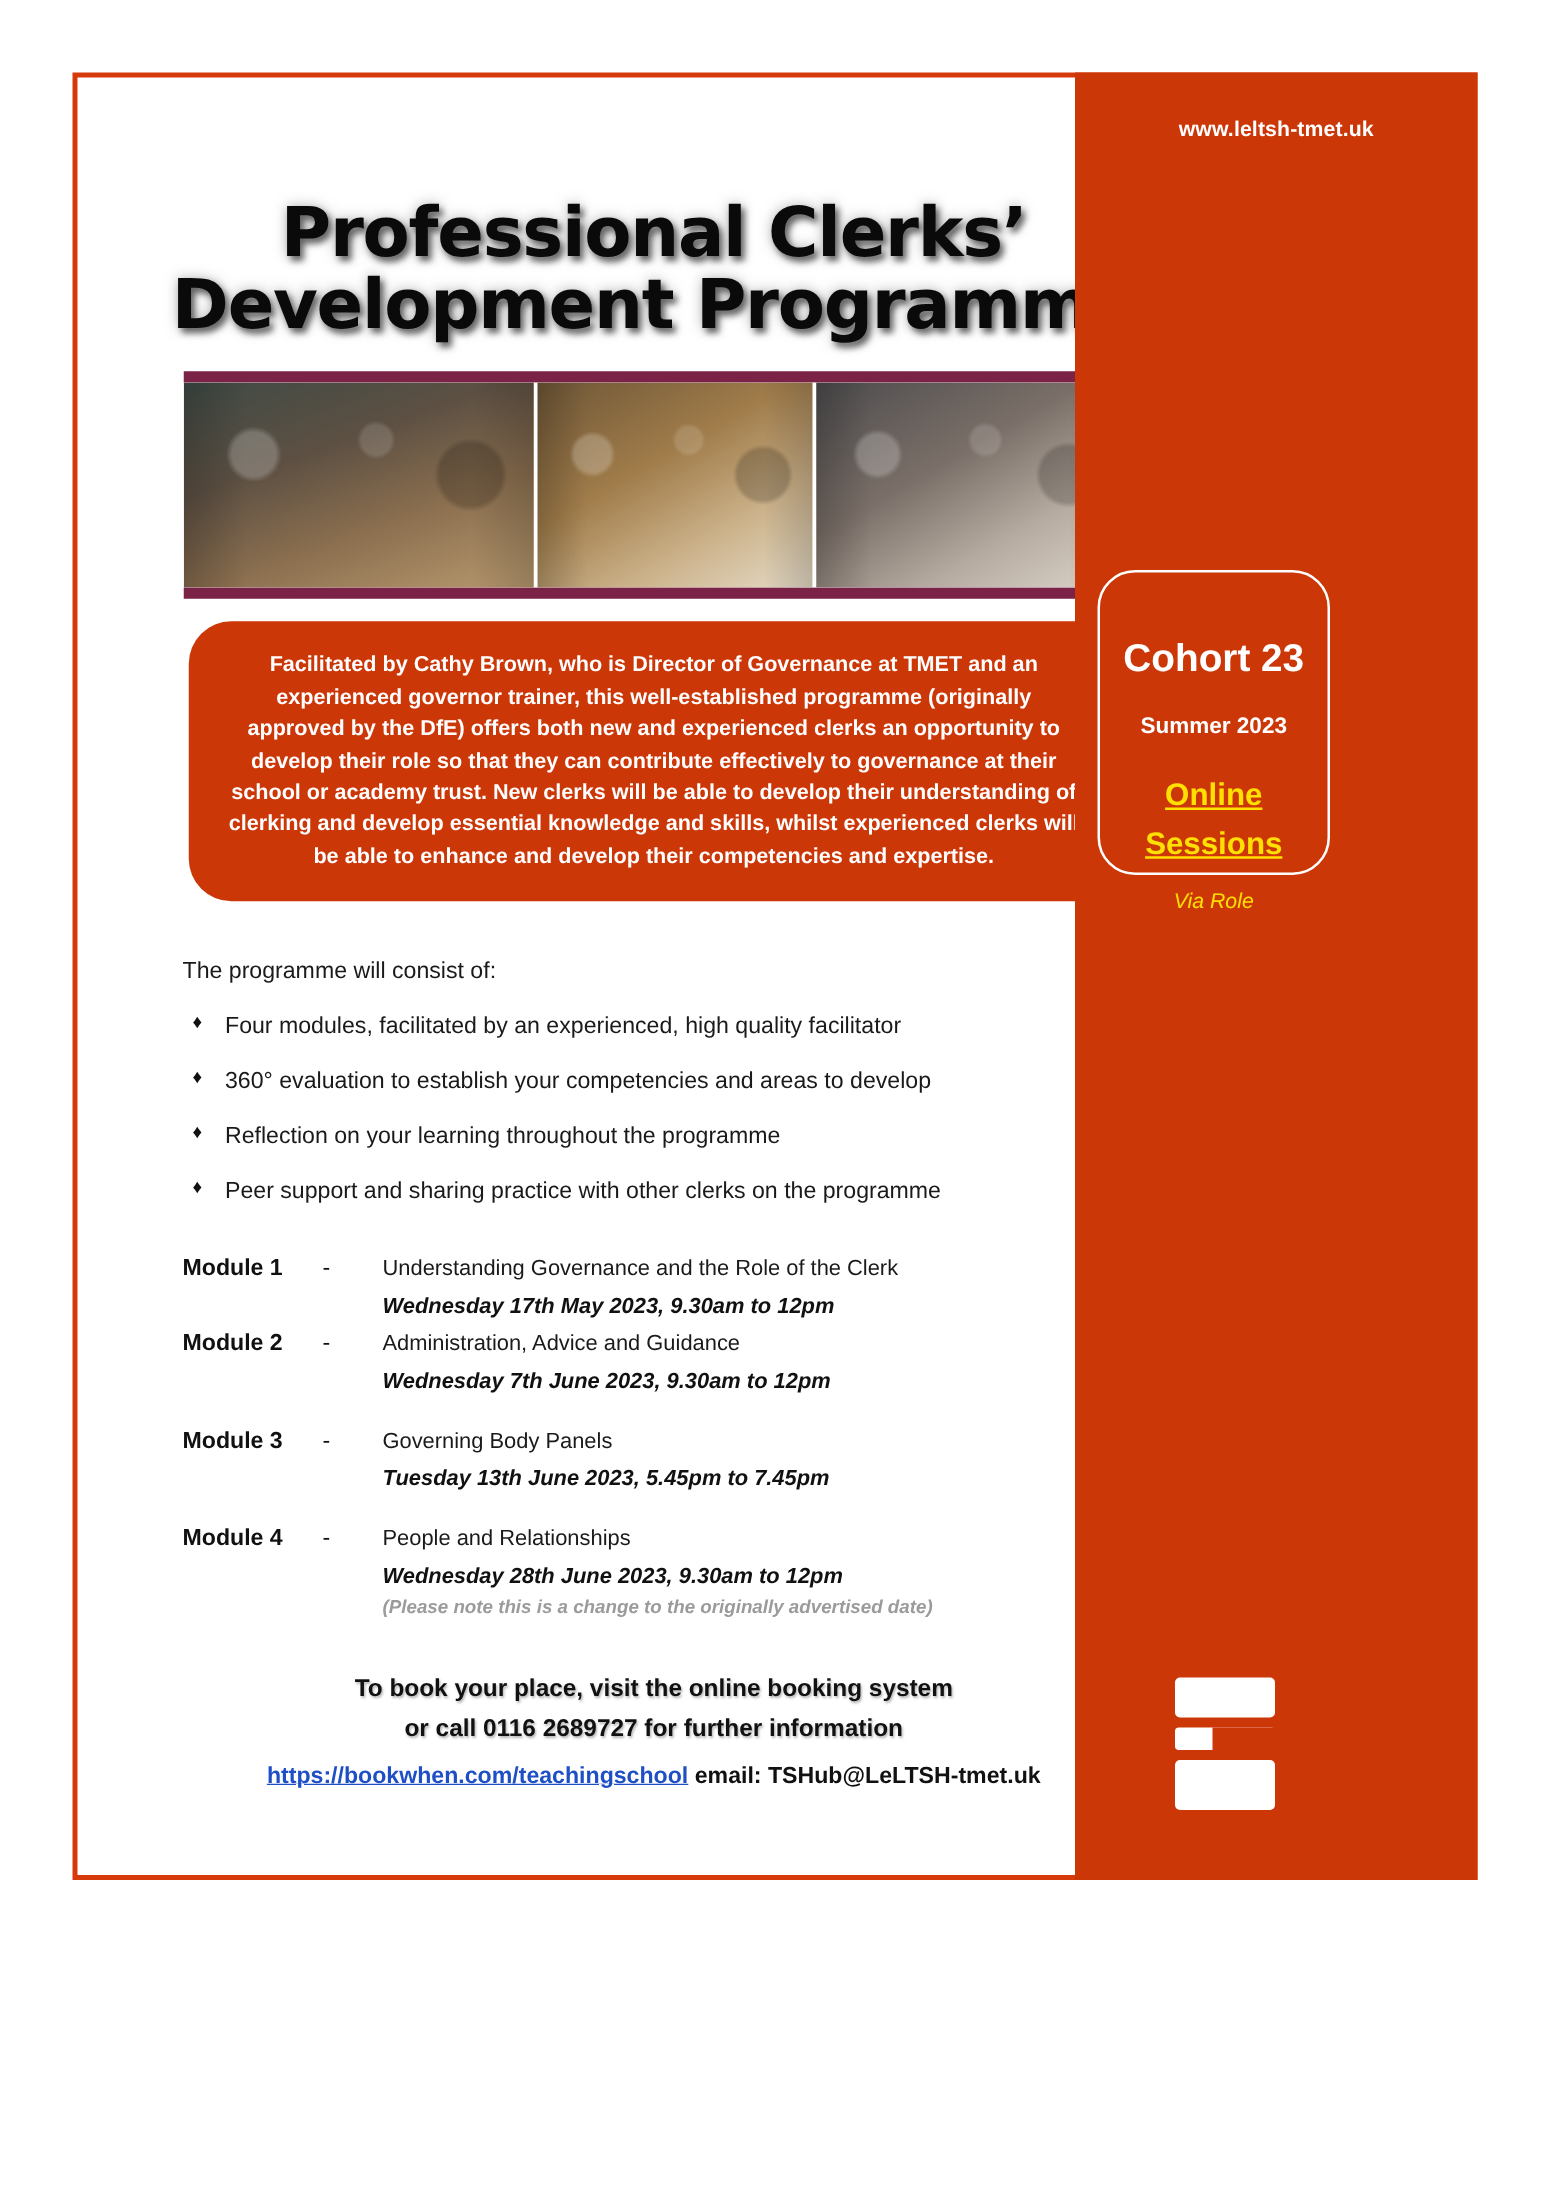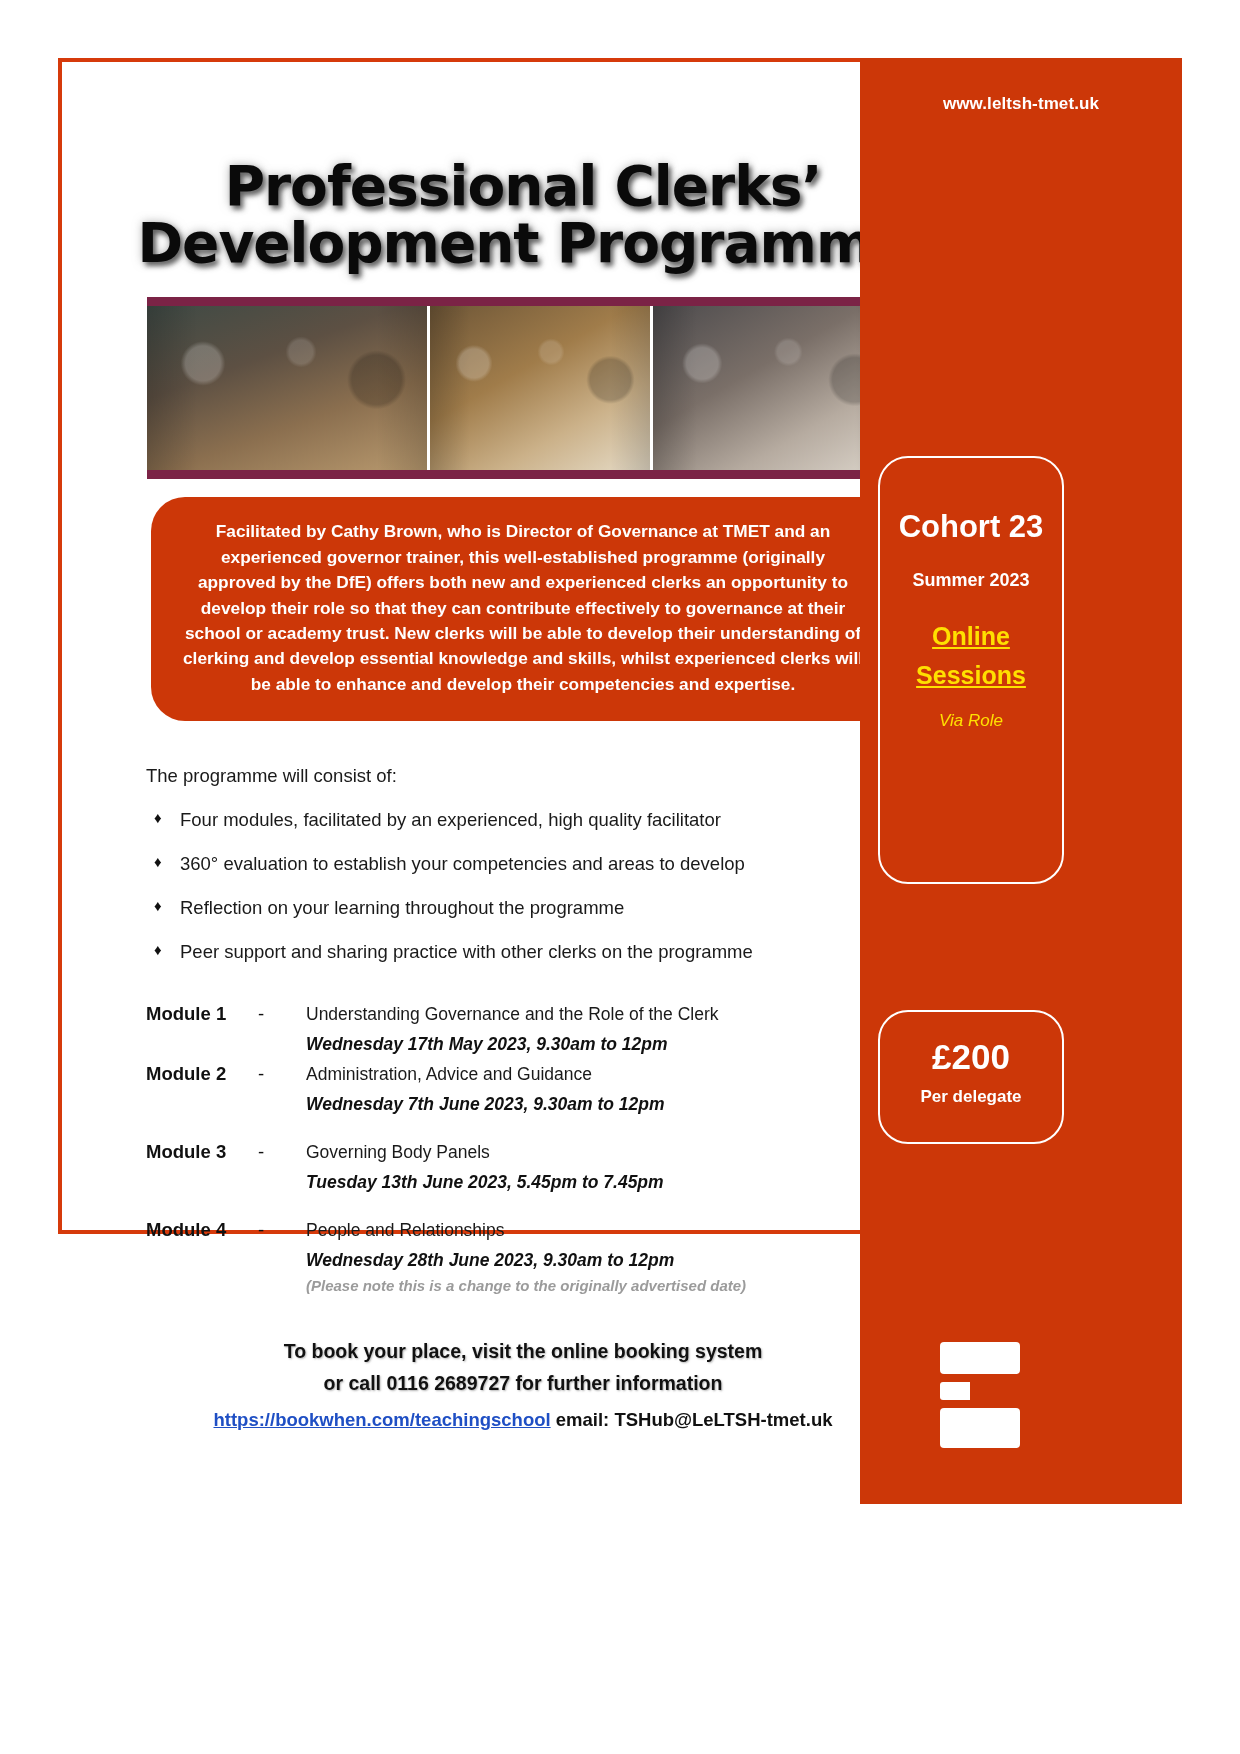--- a/index.html
+++ b/index.html
@@ -7,21 +7,21 @@
     width:1240px;height:1754px;
     background:#ffffff;
     font-family:"Liberation Sans", sans-serif;
     position:relative;overflow:hidden;
   }
 
   
   .page{
     position:absolute;
     left:58px;top:58px;
-    width:1124px;height:1176px;
+    width:1124px;height:1446px;
     box-sizing:border-box;
     border:4px solid #D63A0B;
     background:#ffffff;
   }
 
   
   .red-col{
     position:absolute;
     left:860px;top:58px;
     width:322px;height:1446px;
@@ -159,21 +159,21 @@
   
   .side-box{
     position:absolute;
     left:18px;width:186px;
     border:2.5px solid #ffffff;
     border-radius:30px;
     box-sizing:border-box;
     text-align:center;
     color:#ffffff;
   }
-  .box-cohort{top:398px;height:428px;padding-top:52px;text-align:center;}
+  .box-cohort{top:398px;height:244px;padding-top:52px;text-align:center;}
   .cohort-title{font-size:31px;font-weight:bold;line-height:1.1;}
   .cohort-term{font-size:18px;font-weight:bold;margin-top:26px;}
   .cohort-online{
     margin-top:26px;
     font-size:25px;font-weight:bold;
     color:#FFE000;text-decoration:underline;
     line-height:1.55;
   }
   .cohort-via{
     margin-top:16px;
@@ -301,24 +301,20 @@
   <div class="side-box box-cohort">
     <div class="cohort-title">Cohort 23</div>
     <div class="cohort-term">Summer 2023</div>
     <div class="cohort-online">
       <div>Online</div>
       <div>Sessions</div>
     </div>
     <div class="cohort-via">Via Role</div>
   </div>
 
-  <div class="side-box box-price">
-    <div class="price-amount">£200</div>
-    <div class="price-sub">Per delegate</div>
-  </div>
 
   <div class="logo-mark">
     <div class="bar lb1"></div>
     <div class="bar lb2"></div>
     <div class="bar lb3"></div>
     <div class="logo-notch"></div>
   </div>
 
 </div>
 

